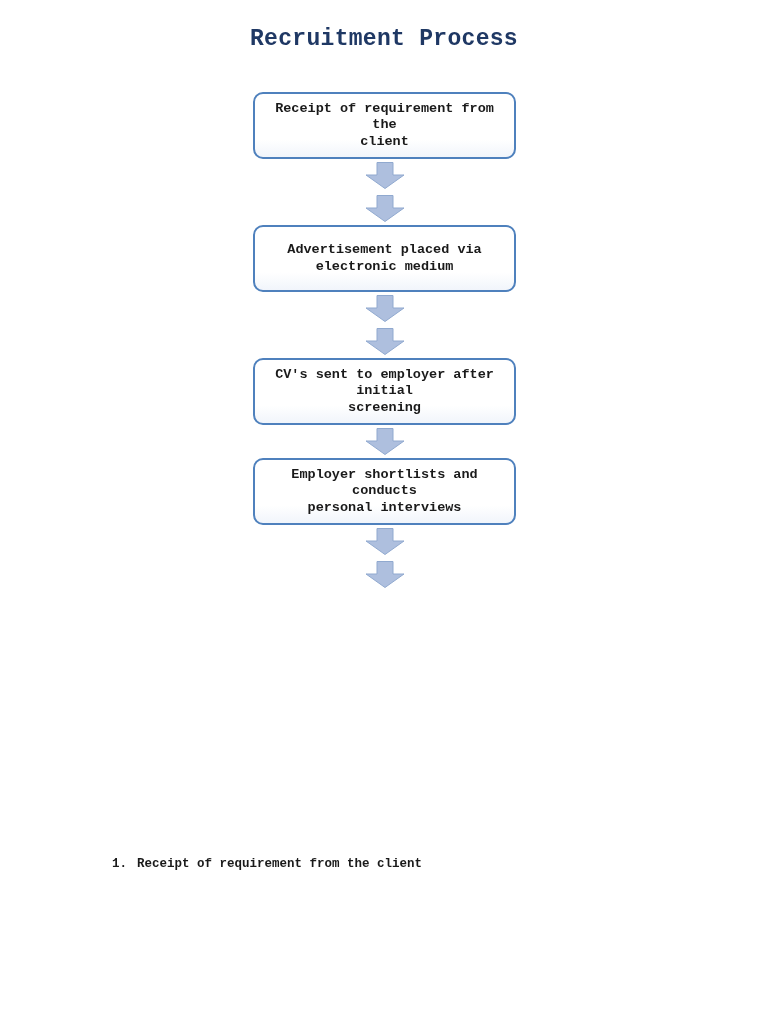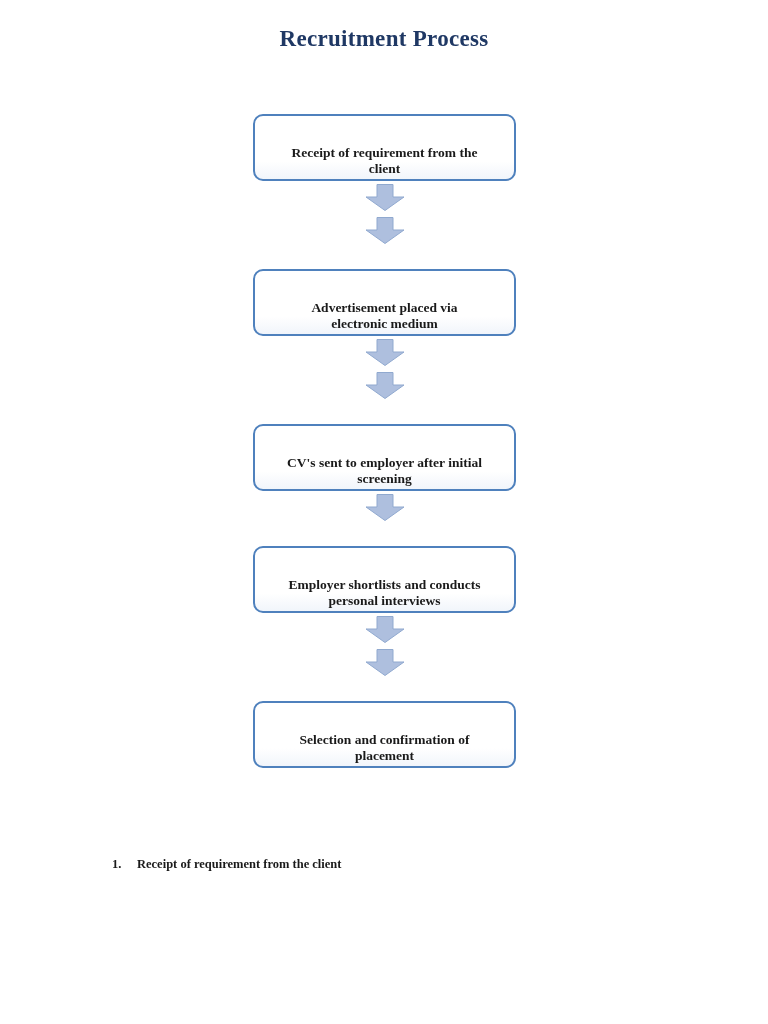--- a/index.html
+++ b/index.html
@@ -5,21 +5,21 @@
   html, body {
     margin: 0;
     padding: 0;
     background: #ffffff;
   }
   .page {
     position: relative;
     width: 768px;
     height: 913px;
     background: #ffffff;
-    font-family: Liberation Serif, serif;
+    font-family: Liberation Mono, monospace;
     overflow: hidden;
   }
   .page-title {
     position: absolute;
     top: 26px;
     left: 0;
     width: 768px;
     text-align: center;
     font-size: 23px;
     font-weight: 800;
@@ -35,24 +35,23 @@
     flex-direction: column;
   }
   .step {
     box-sizing: border-box;
     width: 263px;
     height: 67px;
     border: 2.5px solid var(--box-border, #4F81BD);
     border-radius: 10px;
     background: linear-gradient(180deg, #ffffff 72%, #f1f5fb 100%);
     display: flex;
-    align-items: flex-end;
+    align-items: center;
     justify-content: center;
     padding: 2px 8px;
-    margin-top: 22px;
   }
   .step-label {
     text-align: center;
     font-size: 13.5px;
     font-weight: bold;
     line-height: 1.2;
     color: var(--text-color, #1a1a1a);
     white-space: pre-line;
   }
   .arrow-gap {
@@ -142,24 +141,20 @@
           <polygon class="arrow-shape" points="12,0.5 28,0.5 28,13 39,13 20,26.5 1,13 12,13"></polygon>
         </svg>
     </div>
 
     <div class="arrow-gap">
       <svg width="40" height="27" viewBox="0 0 40 27">
           <polygon class="arrow-shape" points="12,0.5 28,0.5 28,13 39,13 20,26.5 1,13 12,13"></polygon>
         </svg>
     </div>
 
-    <div class="step">
-      <div class="step-label">Selection and confirmation of
-placement</div>
-    </div>
 
   </div>
 
   <div class="footer-item">
     <span class="num">1.</span>
     <span class="txt">Receipt of requirement from the client</span>
   </div>
 
 </div>
 

